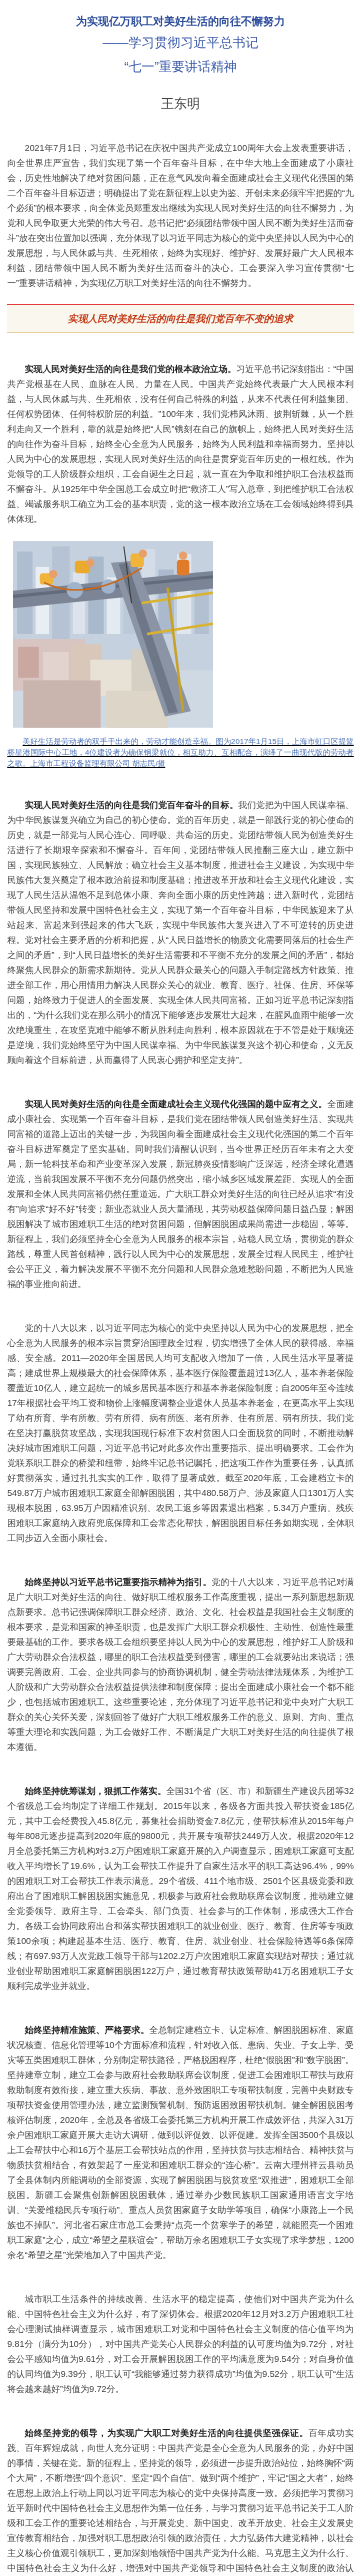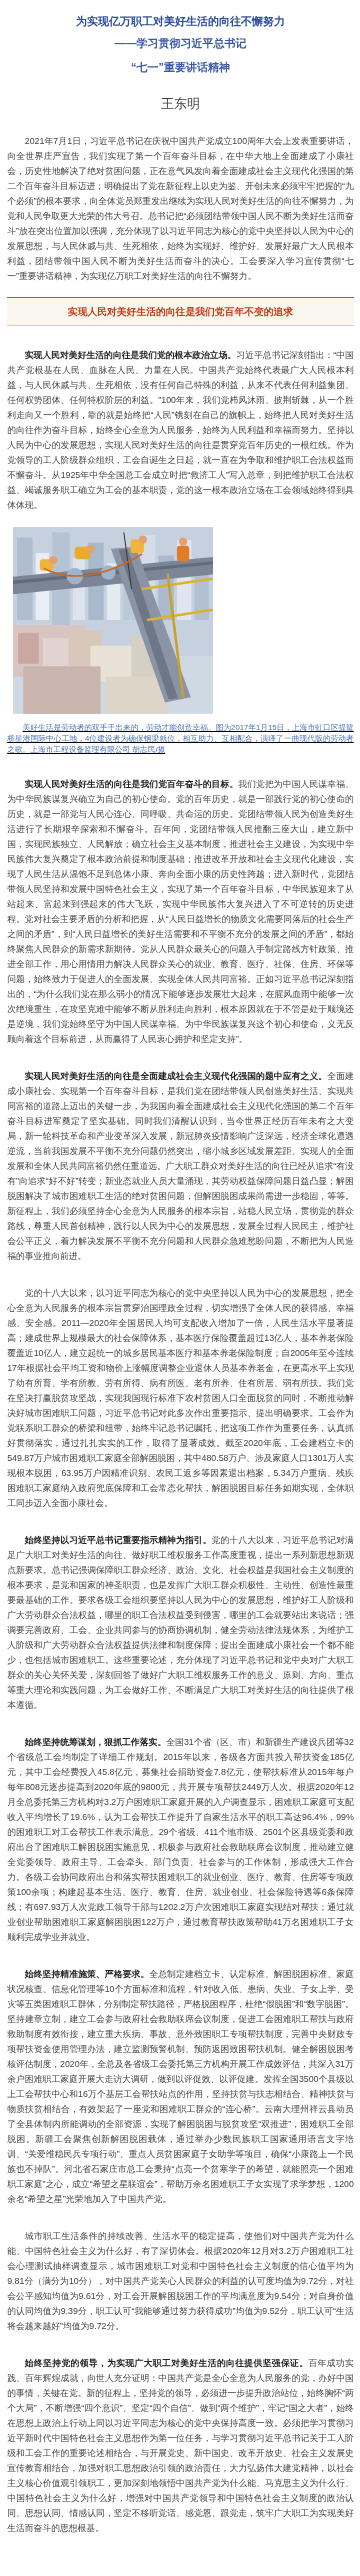--- a/index.html
+++ b/index.html
@@ -6,39 +6,40 @@
   body{
     width:361px;height:3814px;overflow:hidden;background:#ffffff;
     font-family:"Liberation Sans","DejaVu Sans",sans-serif;
   }
   .article{padding:4.1px 7.2px 0 7.2px;}
   .title{
     margin:9.3px 15.5px 0 15.5px;text-align:center;
     font-size:11px;line-height:17px;font-weight:bold;color:#2e4e9c;
   }
   .subtitle{
-    margin:3.1px 0 0 0;text-align:center;font-weight:bold;
-    font-size:11px;line-height:20.6px;color:#3a5aa9;
+    margin:3.1px 0 0 0;text-align:center;font-weight:normal;
+    font-size:13px;line-height:20.6px;color:#3a5aa9;
   }
   .author{
     margin:18.5px 0 0 0;text-align:center;
     font-size:13px;color:#3f3f3f;line-height:15.5px;
   }
   p.body{
-    margin:22px 0 0 0;
+    margin:29px 0 0 0;
     font-size:8.8px;line-height:15px;color:#3f3f3f;
     text-align:justify;text-indent:2em;
   }
   p.body .lead{font-weight:bold;color:#232323;}
   .section-band{
     margin:13.4px 0 0 0;
     border-top:1.5px solid #e23d3c;
     border-bottom:1.5px solid #eacd9f;
     background:#faf7ef;
     padding:7.7px 5.2px 6.7px 5.2px;
+    font-style:italic;
   }
   .section-band h2{
     margin:0;text-align:center;
     font-size:9.8px;line-height:12.4px;font-weight:bold;color:#c33a16;
   }
   figure{margin:14.4px 0 0 0;padding:0;text-decoration:underline;}
   .photo-frame{margin-left:5.7px;font-size:0;line-height:0;}
   figcaption{
     margin:7.2px 0 0 0;
     font-size:7.7px;line-height:11.3px;color:#4a71b8;

